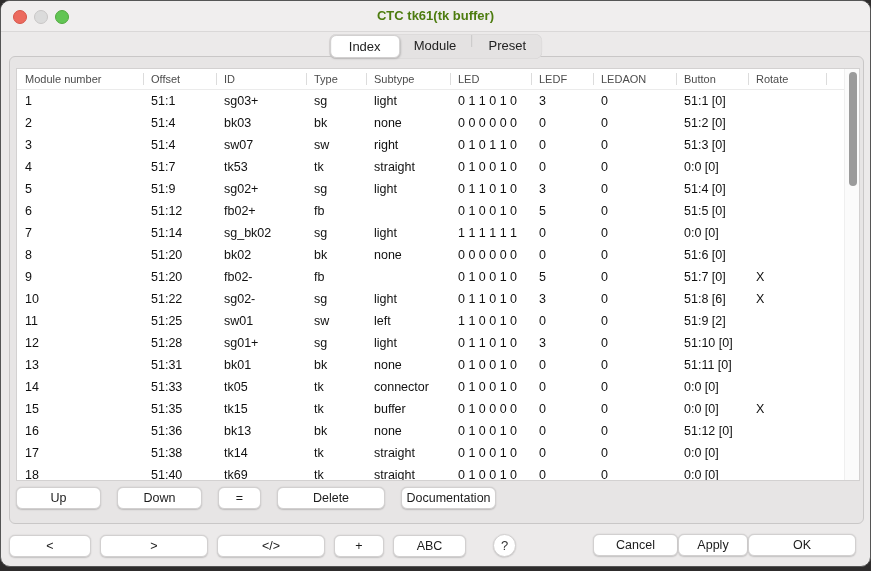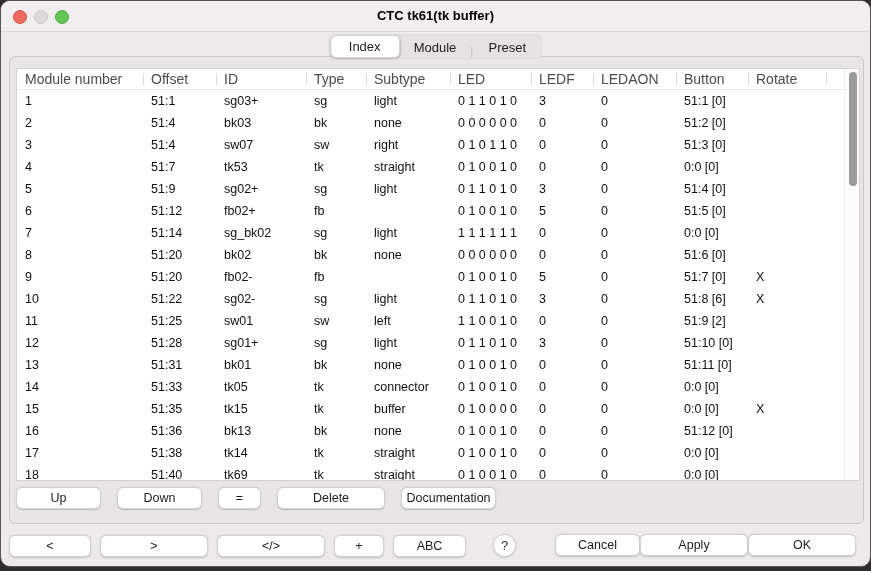--- a/index.html
+++ b/index.html
@@ -19,26 +19,26 @@
     position:relative;height:30px;background:#F0EEEE;
     border-bottom:1px solid #DAD8D8;
   }
   .traffic{position:absolute;top:9px;left:12px;display:flex;gap:7px;}
   .light{width:12px;height:12px;border-radius:50%;}
   .light.red{background:#EC6A5E;border:0.5px solid #D5554A;}
   .light.gray{background:#DBDBDB;border:0.5px solid #C8C6C6;}
   .light.green{background:#62C554;border:0.5px solid #51A83F;}
   .title{
     position:absolute;left:0;right:0;top:0;height:30px;line-height:30px;
-    text-align:center;font-size:13px;font-weight:700;color:#000000;
+    text-align:center;font-size:13px;font-weight:700;color:#4d7c0f;
   }
   
   .tabs{
     position:absolute;top:33px;left:50%;transform:translateX(-50%);
-    display:flex;align-items:flex-end;background:#E4E2E2;
+    display:flex;align-items:flex-start;background:#E4E2E2;
     border-radius:7px;padding:1px;height:23px;z-index:5;
     box-shadow:inset 0 0 0 0.5px #D6D4D4;
   }
   .tab{
     height:21px;line-height:21px;padding:0 14px;font-size:13px;color:#222;
     border-radius:6px;text-align:center;min-width:40px;
   }
   .tab.selected{
     background:#FFFFFF;border:0.5px solid #D2D0D0;
     box-shadow:0 1px 2px rgba(0,0,0,.18);font-weight:400;
@@ -52,21 +52,21 @@
   
   .tablebox{
     position:absolute;left:6px;top:11px;width:842px;height:411px;
     background:#fff;border:1px solid #D3D1D1;overflow:hidden;
   }
   table{border-collapse:collapse;table-layout:fixed;width:828px;}
   th,td{
     text-align:left;padding:0 0 0 8px;overflow:hidden;white-space:nowrap;
   }
   thead th{
-    height:20px;font-size:14px;font-weight:400;color:#4C4C4C;
+    height:20px;font-size:11px;font-weight:400;color:#4C4C4C;
     border-bottom:1px solid #EBEBEB;position:relative;
   }
   thead th.sep::before{
     content:"";position:absolute;left:0;top:4px;height:12px;width:1px;
     background:#DCDCDC;
   }
   tbody td{height:22px;font-size:12.5px;color:#101010;}
   
   .vscroll{
     position:absolute;top:0;right:0;bottom:0;width:14px;
@@ -85,21 +85,21 @@
     font-family:"Liberation Sans", sans-serif;
   }
   .panebtns{position:absolute;left:6px;top:430px;display:flex;gap:16px;}
   .bottomrow{position:absolute;left:8px;top:533px;right:14px;height:23px;}
   .leftgroup{position:absolute;left:0;top:0;display:flex;gap:9px;align-items:center;}
   .rightgroup{position:absolute;right:0;top:0;display:flex;}
   .helpbtn{
     width:23px;height:23px;border-radius:50%;line-height:21px;
     font-size:13px;color:#333;margin-left:18px;
   }
-  .w82{width:82px}.w85{width:85px}.w86{width:108px}.w87{width:108px}
+  .w82{width:82px}.w85{width:85px}.w86{width:70px}.w87{width:108px}
   .w43{width:43px}.w50{width:50px}.w51{width:73px}.w113{width:95px}
 </style>
 </head>
 <body>
 
 <div class="window">
 
   <div class="titlebar">
     <div class="traffic">
       <div class="light red"></div>

